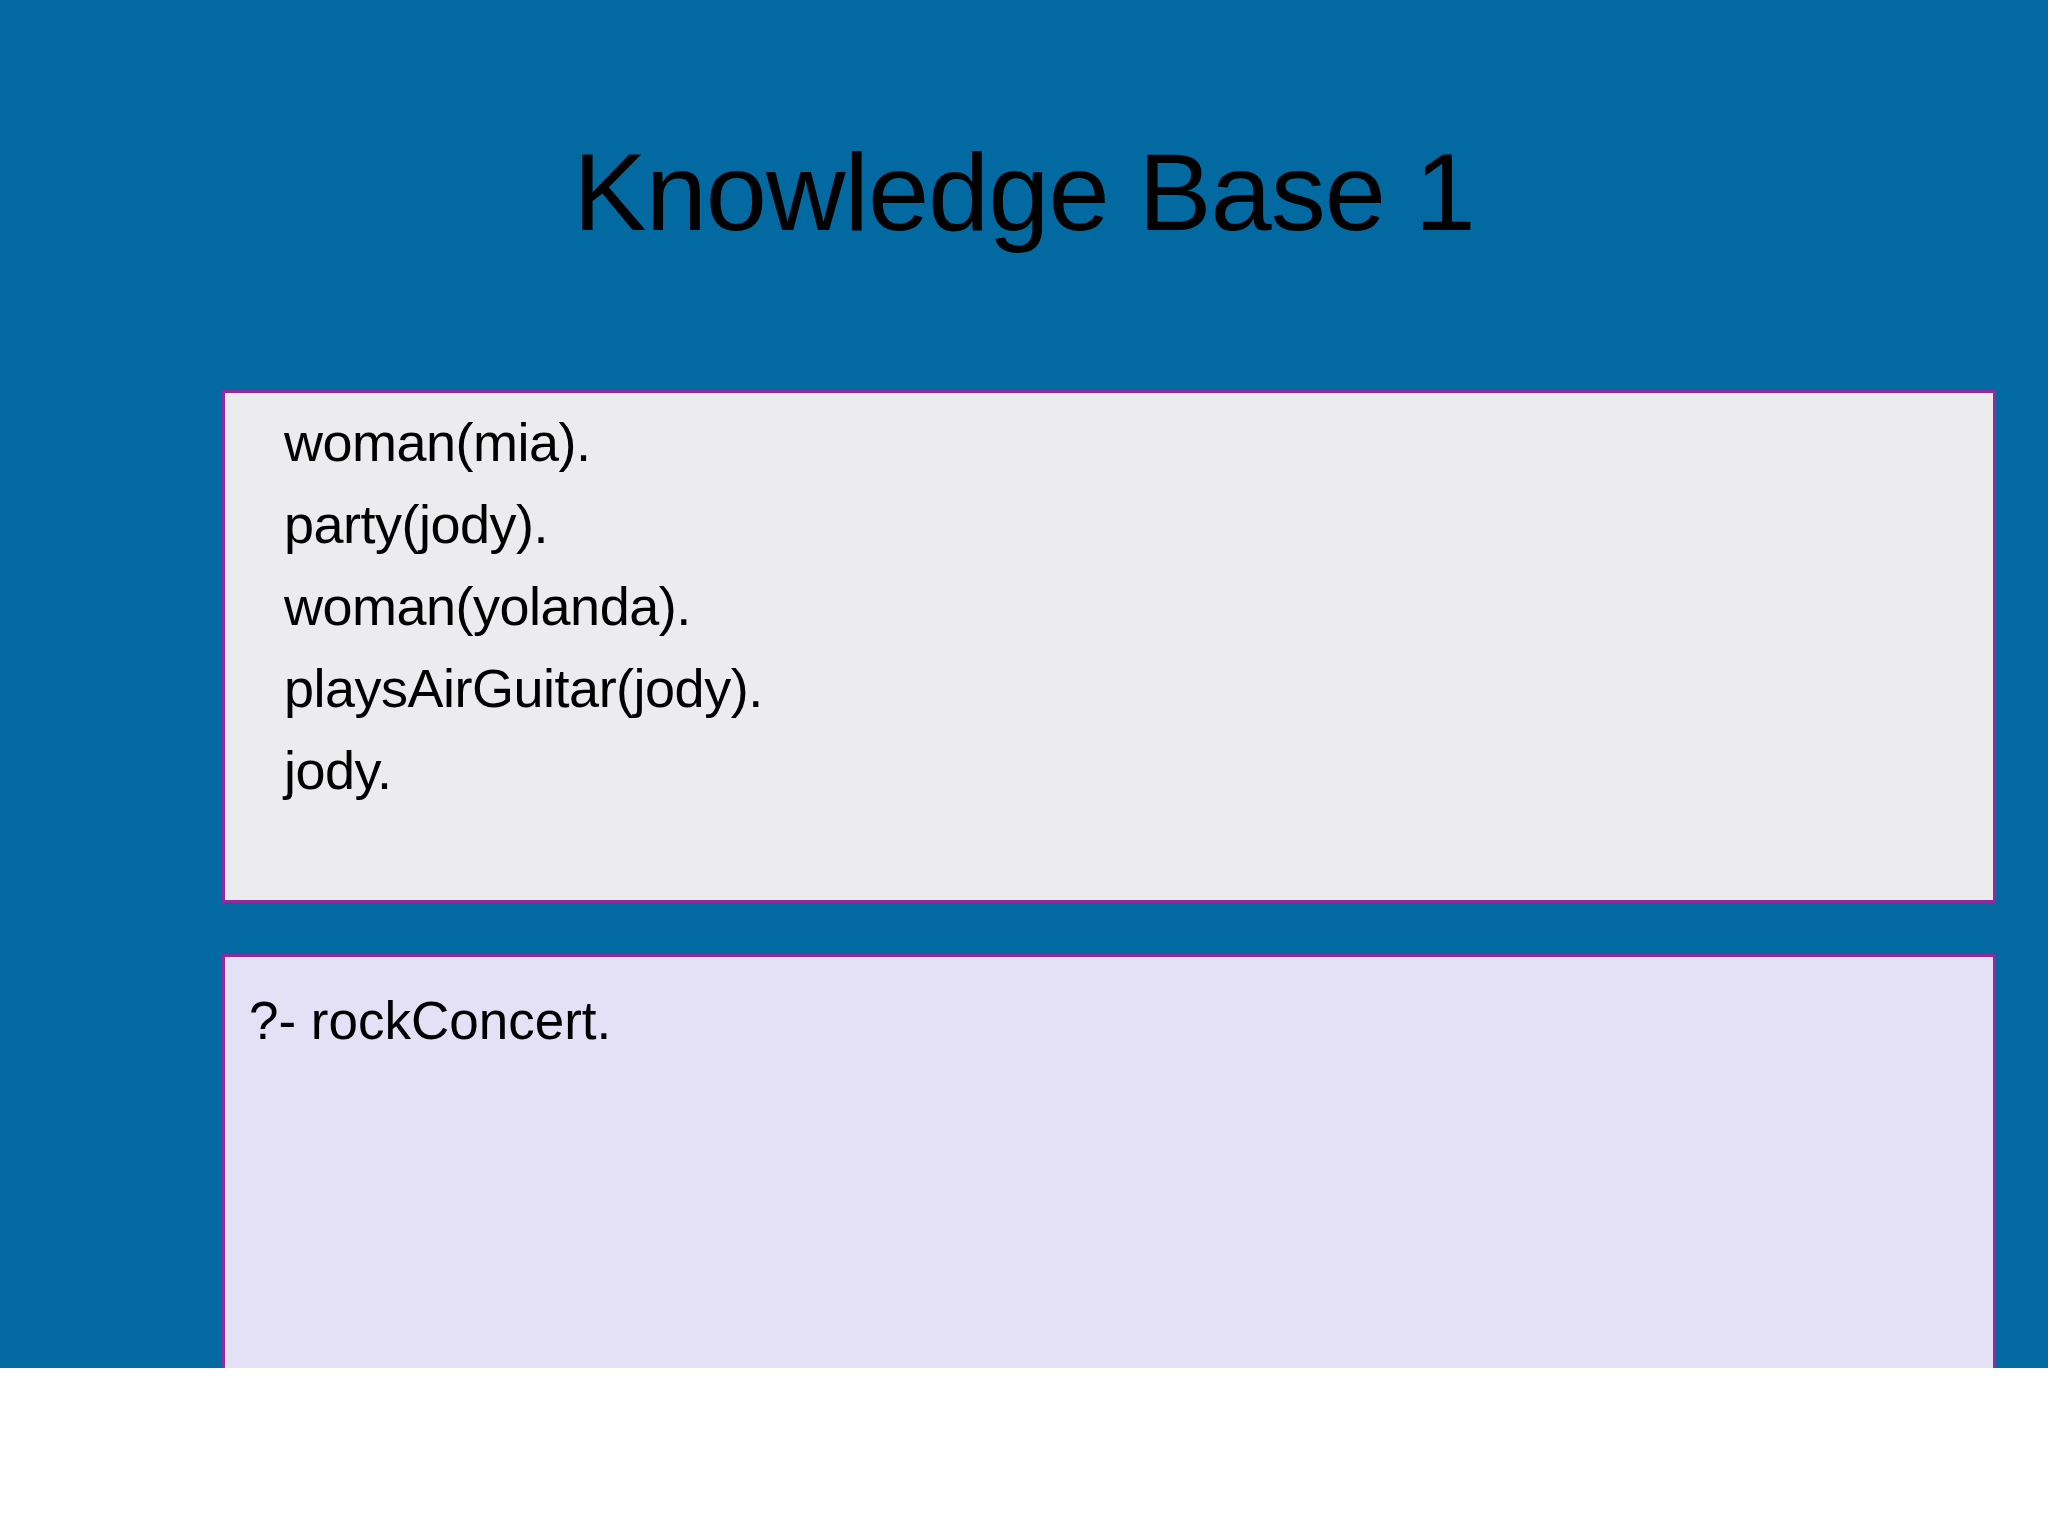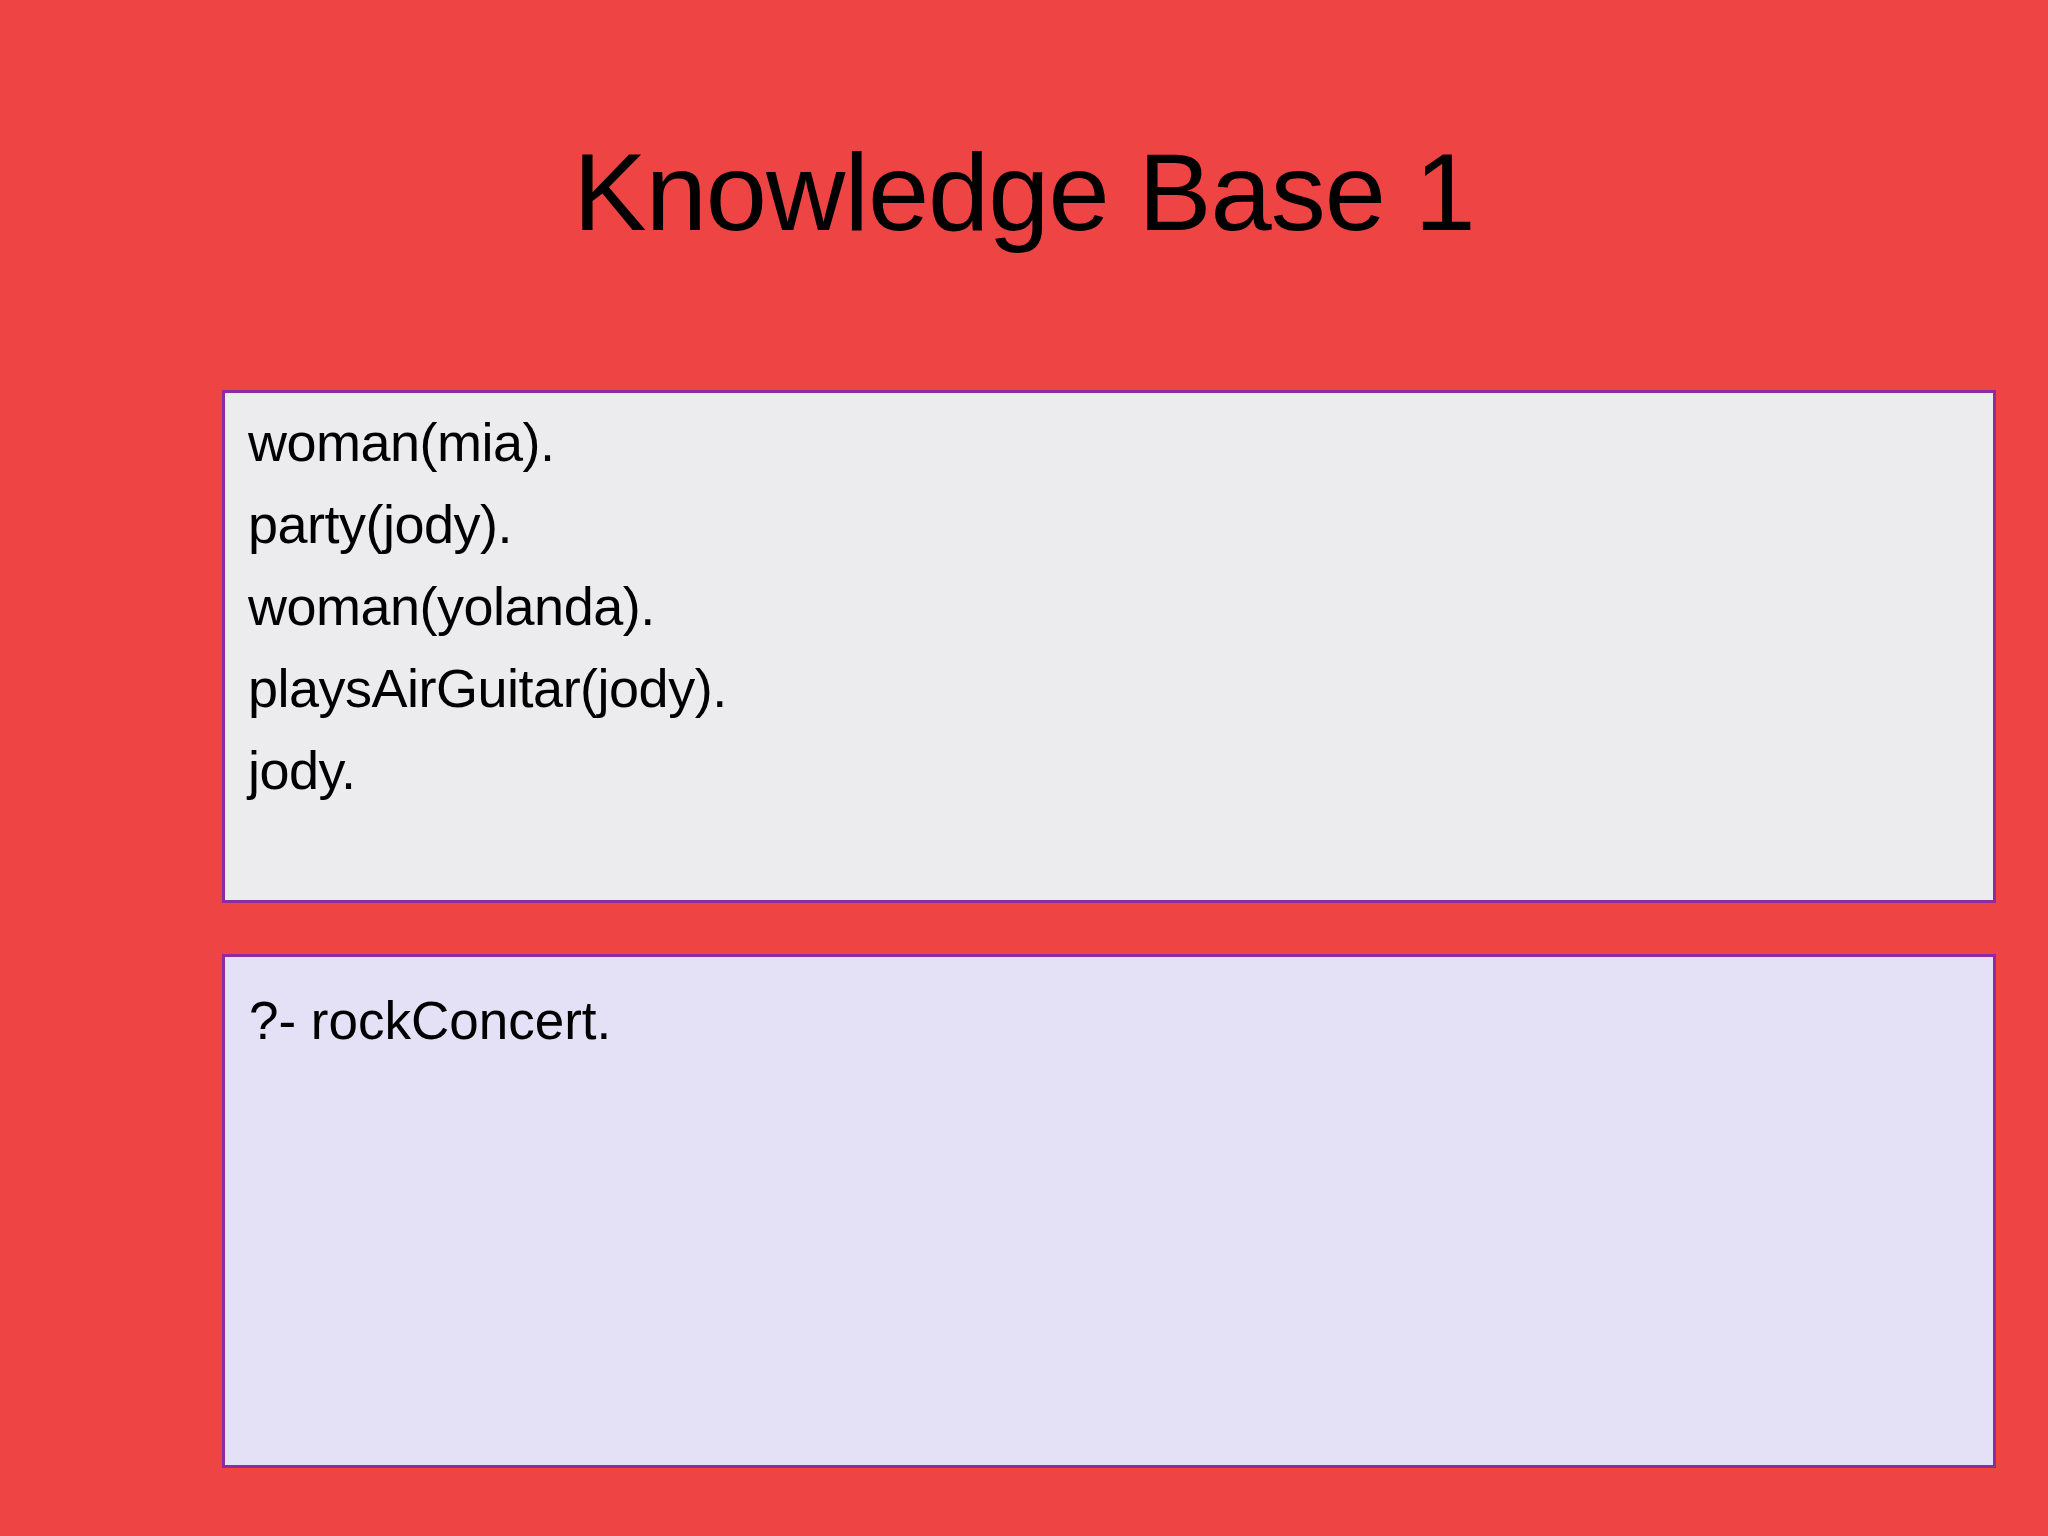--- a/index.html
+++ b/index.html
@@ -3,22 +3,22 @@
 <meta charset="utf-8">
 <style>
   html, body {
     margin: 0;
     padding: 0;
     background: #ffffff;
   }
   .slide {
     position: relative;
     width: 2048px;
-    height: 1536px;
-    background: #ef4444;
+    height: 1368px;
+    background: #0369a1;
     overflow: hidden;
     font-family: "Liberation Sans", sans-serif;
     color: #000000;
   }
   .slide-title {
     position: absolute;
     top: 126px;
     left: 0;
     width: 100%;
     text-align: center;
@@ -47,20 +47,21 @@
     background: #e4e0f6;
   }
   .kb-lines {
     padding: 8px 30px 0 23px;
   }
   .kb-line {
     font-size: 54px;
     line-height: 82px;
     letter-spacing: -0.5px;
     white-space: pre;
+    margin-left: 36px;
   }
   .query-line {
     padding: 32px 30px 0 24px;
     font-size: 53px;
     line-height: 64px;
     white-space: pre;
   }
 </style>
 </head>
 <body>

